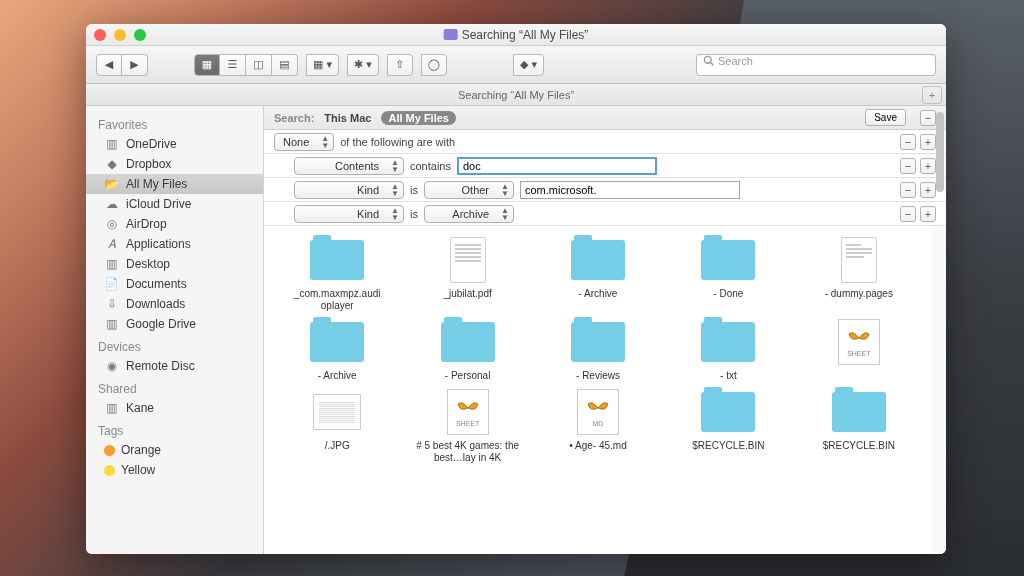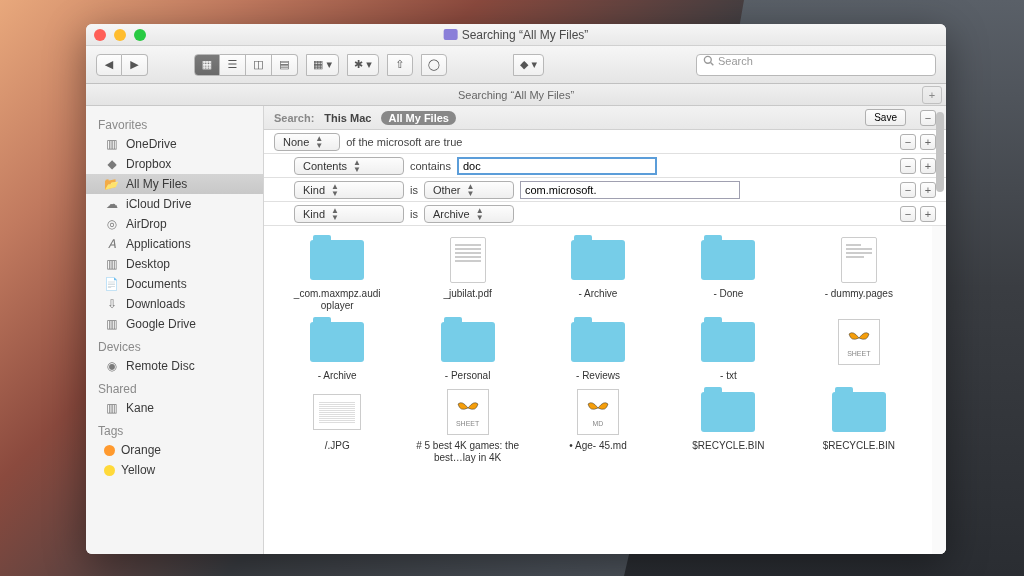--- a/index.html
+++ b/index.html
@@ -32,21 +32,21 @@
 .tagdot { width: 11px; height: 11px; border-radius: 50%; }
 .content { flex: 1; display: flex; flex-direction: column; background: #fff; overflow: hidden; }
 .searchhdr { height: 24px; background: linear-gradient(#f2f2f2,#e8e8e8); border-bottom: 1px solid #d0d0d0; display: flex; align-items: center; padding: 0 10px; font-size: 11px; gap: 10px; }
 .searchhdr .lbl { color: #888; font-weight: 600; }
 .scope { color: #444; font-weight: 700; }
 .scope.active { background: #888; color: #fff; padding: 1px 7px; border-radius: 8px; }
 .savebtn { margin-left: auto; height: 17px; padding: 0 8px; border: 1px solid #b0b0b0; border-radius: 3px; display:flex; align-items:center; font-size: 10px; background: linear-gradient(#fdfdfd,#efefef); }
 .rndbtn { width: 16px; height: 16px; border: 1px solid #b0b0b0; border-radius: 3px; font-size: 11px; display: flex; align-items: center; justify-content: center; margin-left: 4px; color: #666; background: linear-gradient(#fdfdfd,#efefef);}
 .rulerow { height: 24px; border-bottom: 1px solid #e0e0e0; display: flex; align-items: center; padding: 0 10px; gap: 6px; font-size: 11px; }
 .rulerow.indent { padding-left: 30px; }
-.sel-drop { height: 18px; border: 1px solid #b0b0b0; border-radius: 4px; background: linear-gradient(#fdfdfd,#efefef); display: flex; align-items: center; padding: 0 16px 0 8px; gap: 6px; font-size: 11px; color: #333;}
+.sel-drop { height: 18px; border: 1px solid #b0b0b0; border-radius: 4px; background: linear-gradient(#fdfdfd,#efefef); display: flex; align-items: center; padding: 0 4px 0 8px; gap: 12px; font-size: 11px; color: #333; justify-content: flex-end;}
 .sel-drop .arrows { color: #666; font-size: 8px; line-height: 7px; }
 .rtext { color: #444; }
 .rinput { height: 18px; border: 1px solid #a0a0b0; padding: 0 4px; font-size: 11px; }
 .rinput.focus { border: 2px solid #5b9dd9; outline: none; }
 .endbtns { margin-left: auto; display: flex; }
 .filegrid { flex: 1; overflow-y: auto; padding: 10px; display: grid; grid-template-columns: repeat(5, 1fr); gap: 6px 4px; align-content: start; border-right: 14px solid #fafafa; }
 .fileitem { display: flex; flex-direction: column; align-items: center; text-align: center; }
 .ficon { width: 60px; height: 48px; margin-bottom: 4px; display: flex; align-items: center; justify-content: center; }
 .fname { font-size: 10px; color: #333; line-height: 12px; max-width: 110px; word-wrap: break-word; }
 .folder-ic { width: 54px; height: 40px; background: #76cde8; border-radius: 3px; position: relative; }
@@ -203,21 +203,21 @@
         <span class="scope active">All My Files</span>
         <div class="savebtn">Save</div>
         <div class="rndbtn">−</div>
       </div>
 
       <div class="rulerow">
         <div class="sel-drop">
             <span>None</span>
             <span class="arrows">▲<br>▼</span>
           </div>
-        <span class="rtext">of the microsoft are true</span>
+        <span class="rtext">of the following are with</span>
         <div class="endbtns">
           <div class="rndbtn">−</div>
           <div class="rndbtn">+</div>
         </div>
       </div>
 
       <div class="rulerow indent">
         <div class="sel-drop" style="min-width:110px">
             <span>Contents</span>
             <span class="arrows">▲<br>▼</span>

